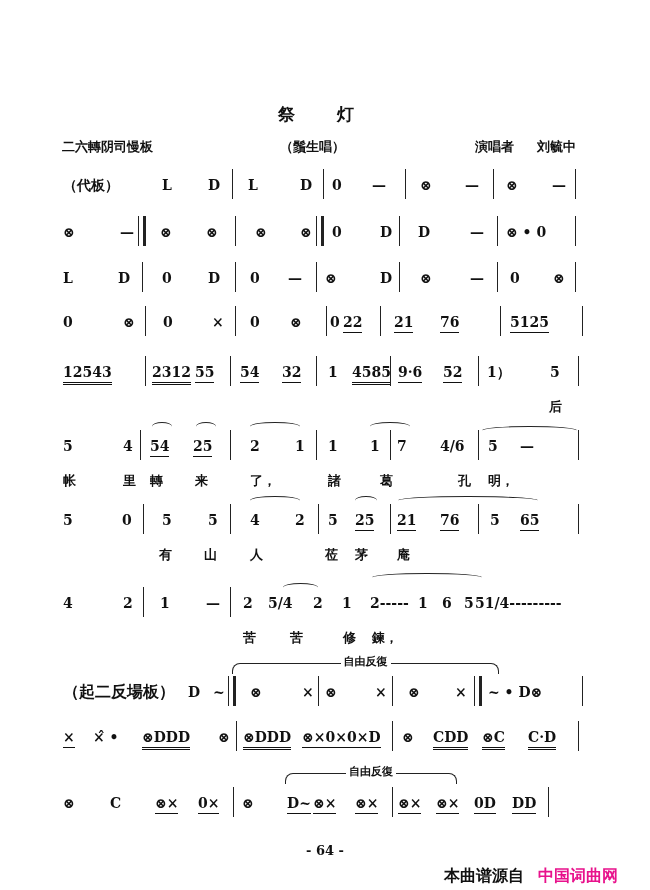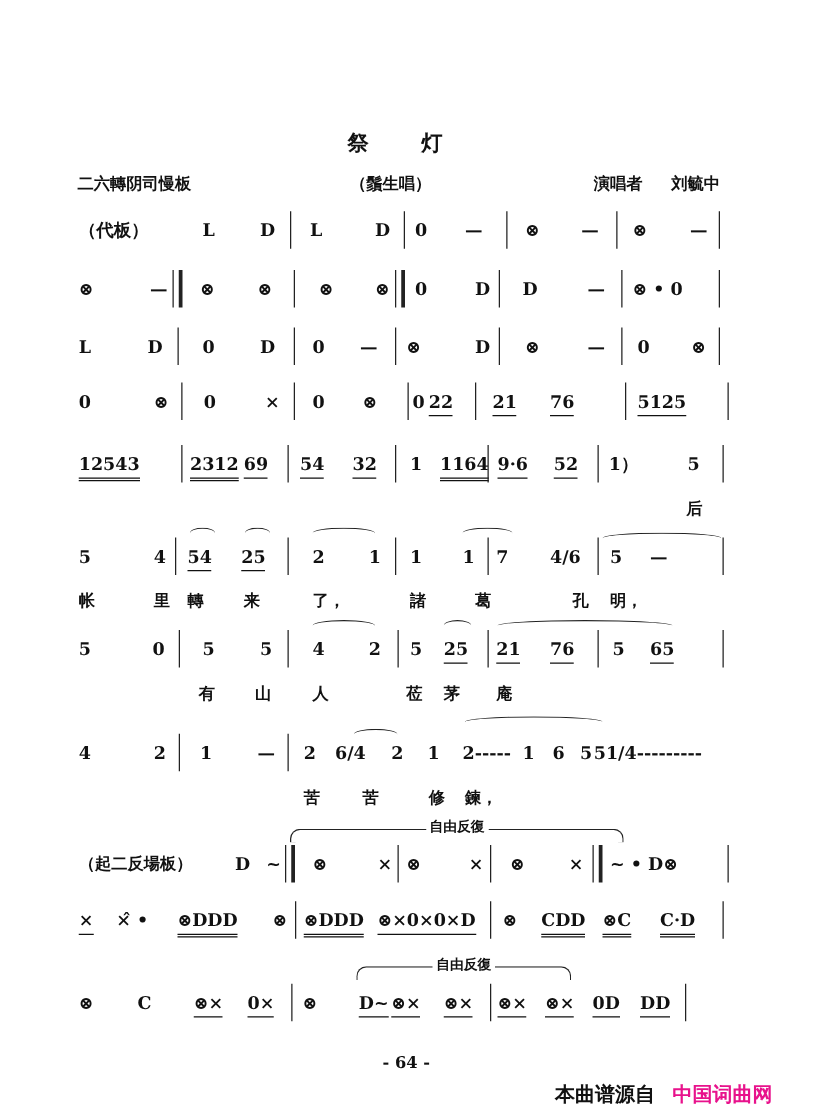--- a/index.html
+++ b/index.html
@@ -109,27 +109,27 @@
   <span class="tok ul" style="left:440px">76</span>
   <span class="bar" style="left:500px"></span>
   <span class="tok ul" style="left:510px">5125</span>
   <span class="bar" style="left:582px"></span>
 </div>
 
 <div class="row" style="top:362px">
   <span class="tok uul" style="left:63px">12543</span>
   <span class="bar" style="left:145px"></span>
   <span class="tok uul" style="left:152px">2312</span>
-  <span class="tok ul" style="left:195px">69</span>
+  <span class="tok ul" style="left:195px">55</span>
   <span class="bar" style="left:230px"></span>
   <span class="tok ul" style="left:240px">54</span>
   <span class="tok ul" style="left:282px">32</span>
   <span class="bar" style="left:316px"></span>
   <span class="tok" style="left:328px">1</span>
-  <span class="tok uul" style="left:352px">1164</span>
+  <span class="tok uul" style="left:352px">4585</span>
   <span class="bar" style="left:390px"></span>
   <span class="tok ul" style="left:398px">9·6</span>
   <span class="tok ul" style="left:443px">52</span>
   <span class="bar" style="left:478px"></span>
   <span class="tok" style="left:487px">1）</span>
   <span class="tok" style="left:550px">5</span>
   <span class="bar" style="left:578px"></span>
   <span class="lyric" style="left:549px;top:36px">后</span>
 </div>
 
@@ -199,41 +199,41 @@
 </div>
 
 <div class="row" style="top:593px">
   <span class="tok" style="left:63px">4</span>
   <span class="tok" style="left:123px">2</span>
   <span class="bar" style="left:143px"></span>
   <span class="tok" style="left:160px">1</span>
   <span class="tok" style="left:206px">—</span>
   <span class="bar" style="left:230px"></span>
   <span class="tok" style="left:243px">2</span>
-  <span class="tok" style="left:268px">6/4</span>
+  <span class="tok" style="left:268px">5/4</span>
   <span class="slur" style="left:283px;top:-10px;width:35px"></span>
   <span class="tok" style="left:313px">2</span>
   <span class="tok" style="left:342px">1</span>
   <span class="slur" style="left:372px;top:-20px;width:110px"></span>
   <span class="tok" style="left:370px">2-----</span>
   <span class="tok" style="left:418px">1</span>
   <span class="tok" style="left:442px">6</span>
   <span class="tok" style="left:464px">5</span>
   <span class="tok" style="left:475px">51/4---------</span>
   <span class="lyric" style="left:243px;top:36px">苦</span>
   <span class="lyric" style="left:290px;top:36px">苦</span>
   <span class="lyric" style="left:343px;top:36px">修</span>
   <span class="lyric" style="left:372px;top:36px">鍊，</span>
 </div>
 
 <div class="bracket" style="left:232px;top:663px;width:265px">
   <span>自由反復</span>
 </div>
 <div class="row" style="top:682px">
-  <span class="tok" style="left:63px;font-family:'DejaVu Sans',sans-serif;font-size:13px">（起二反場板）</span>
+  <span class="tok" style="left:63px;font-family:'DejaVu Sans',sans-serif;font-size:16px">（起二反場板）</span>
   <span class="tok" style="left:188px">D</span>
   <span class="tok" style="left:213px">~</span>
   <span class="dbar" style="left:228px"></span>
   <span class="tok" style="left:250px">⊗</span>
   <span class="tok" style="left:302px">×</span>
   <span class="bar" style="left:318px"></span>
   <span class="tok" style="left:325px">⊗</span>
   <span class="tok" style="left:375px">×</span>
   <span class="bar" style="left:392px"></span>
   <span class="tok" style="left:408px">⊗</span>

